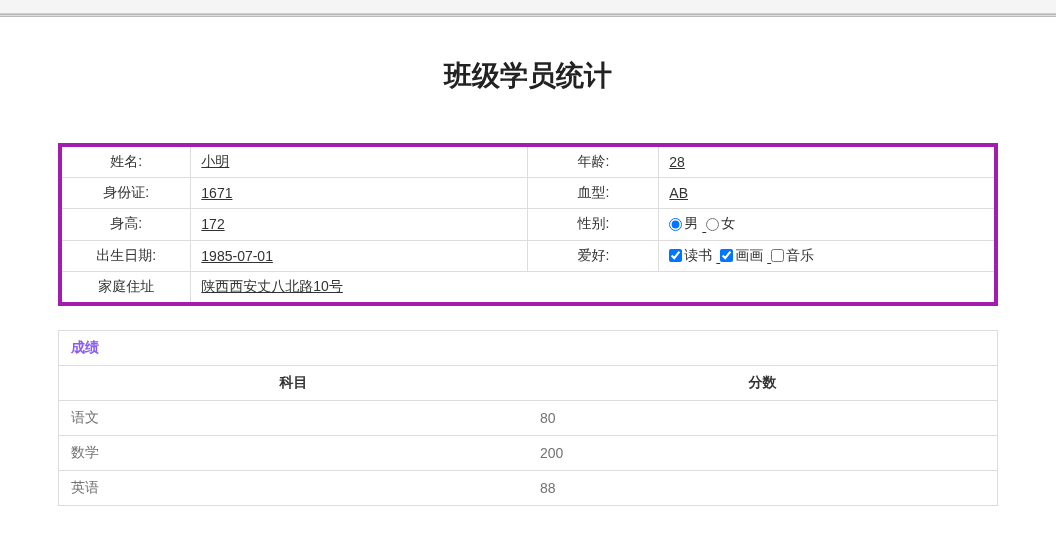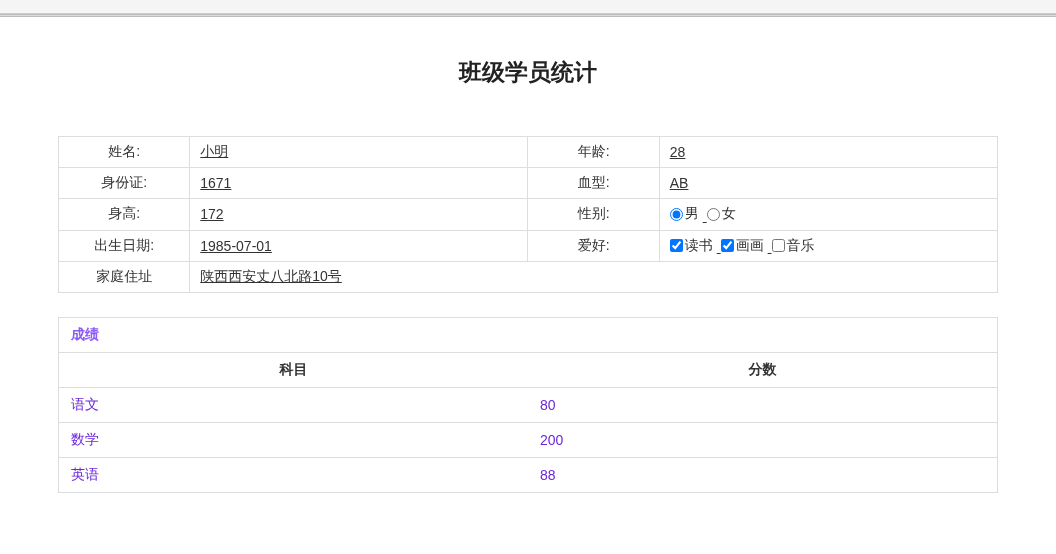--- a/index.html
+++ b/index.html
@@ -28,29 +28,29 @@
       border-top: 1px solid #bbb;
       border-bottom: 1px solid #bbb;
     }
     .container {
       width: 940px;
       margin: 0 auto;
       padding: 20px 0;
     }
     .title {
       text-align: center;
-      font-size: 23px;
+      font-size: 28px;
       font-weight: bold;
       color: #222;
       margin: 20px 0 38px 0;
     }
     .info-table {
       width: 100%;
       border-collapse: collapse;
-      border: 1px solid #a21caf;
+      border: 4px solid #a21caf;
       margin-bottom: 24px;
       margin-top: 48px;
     }
     .info-table td {
       border: 1px solid #ddd;
       padding: 6px 10px;
       vertical-align: middle;
       height: 30px;
     }
     .info-table .label-cell {
@@ -91,21 +91,21 @@
     .score-table th {
       text-align: center;
       padding: 8px 12px;
       font-weight: bold;
       border-bottom: 1px solid #ddd;
       color: #333;
     }
     .score-table td {
       padding: 8px 12px;
       border-bottom: 1px solid #ddd;
-      color: #6d28d9;
+      color: #737373;
     }
     .score-table tr:last-child td {
       border-bottom: none;
     }
     .score-table th:first-child, .score-table td:first-child {
       width: 50%;
     }
   </style>
 </head>
 <body>

